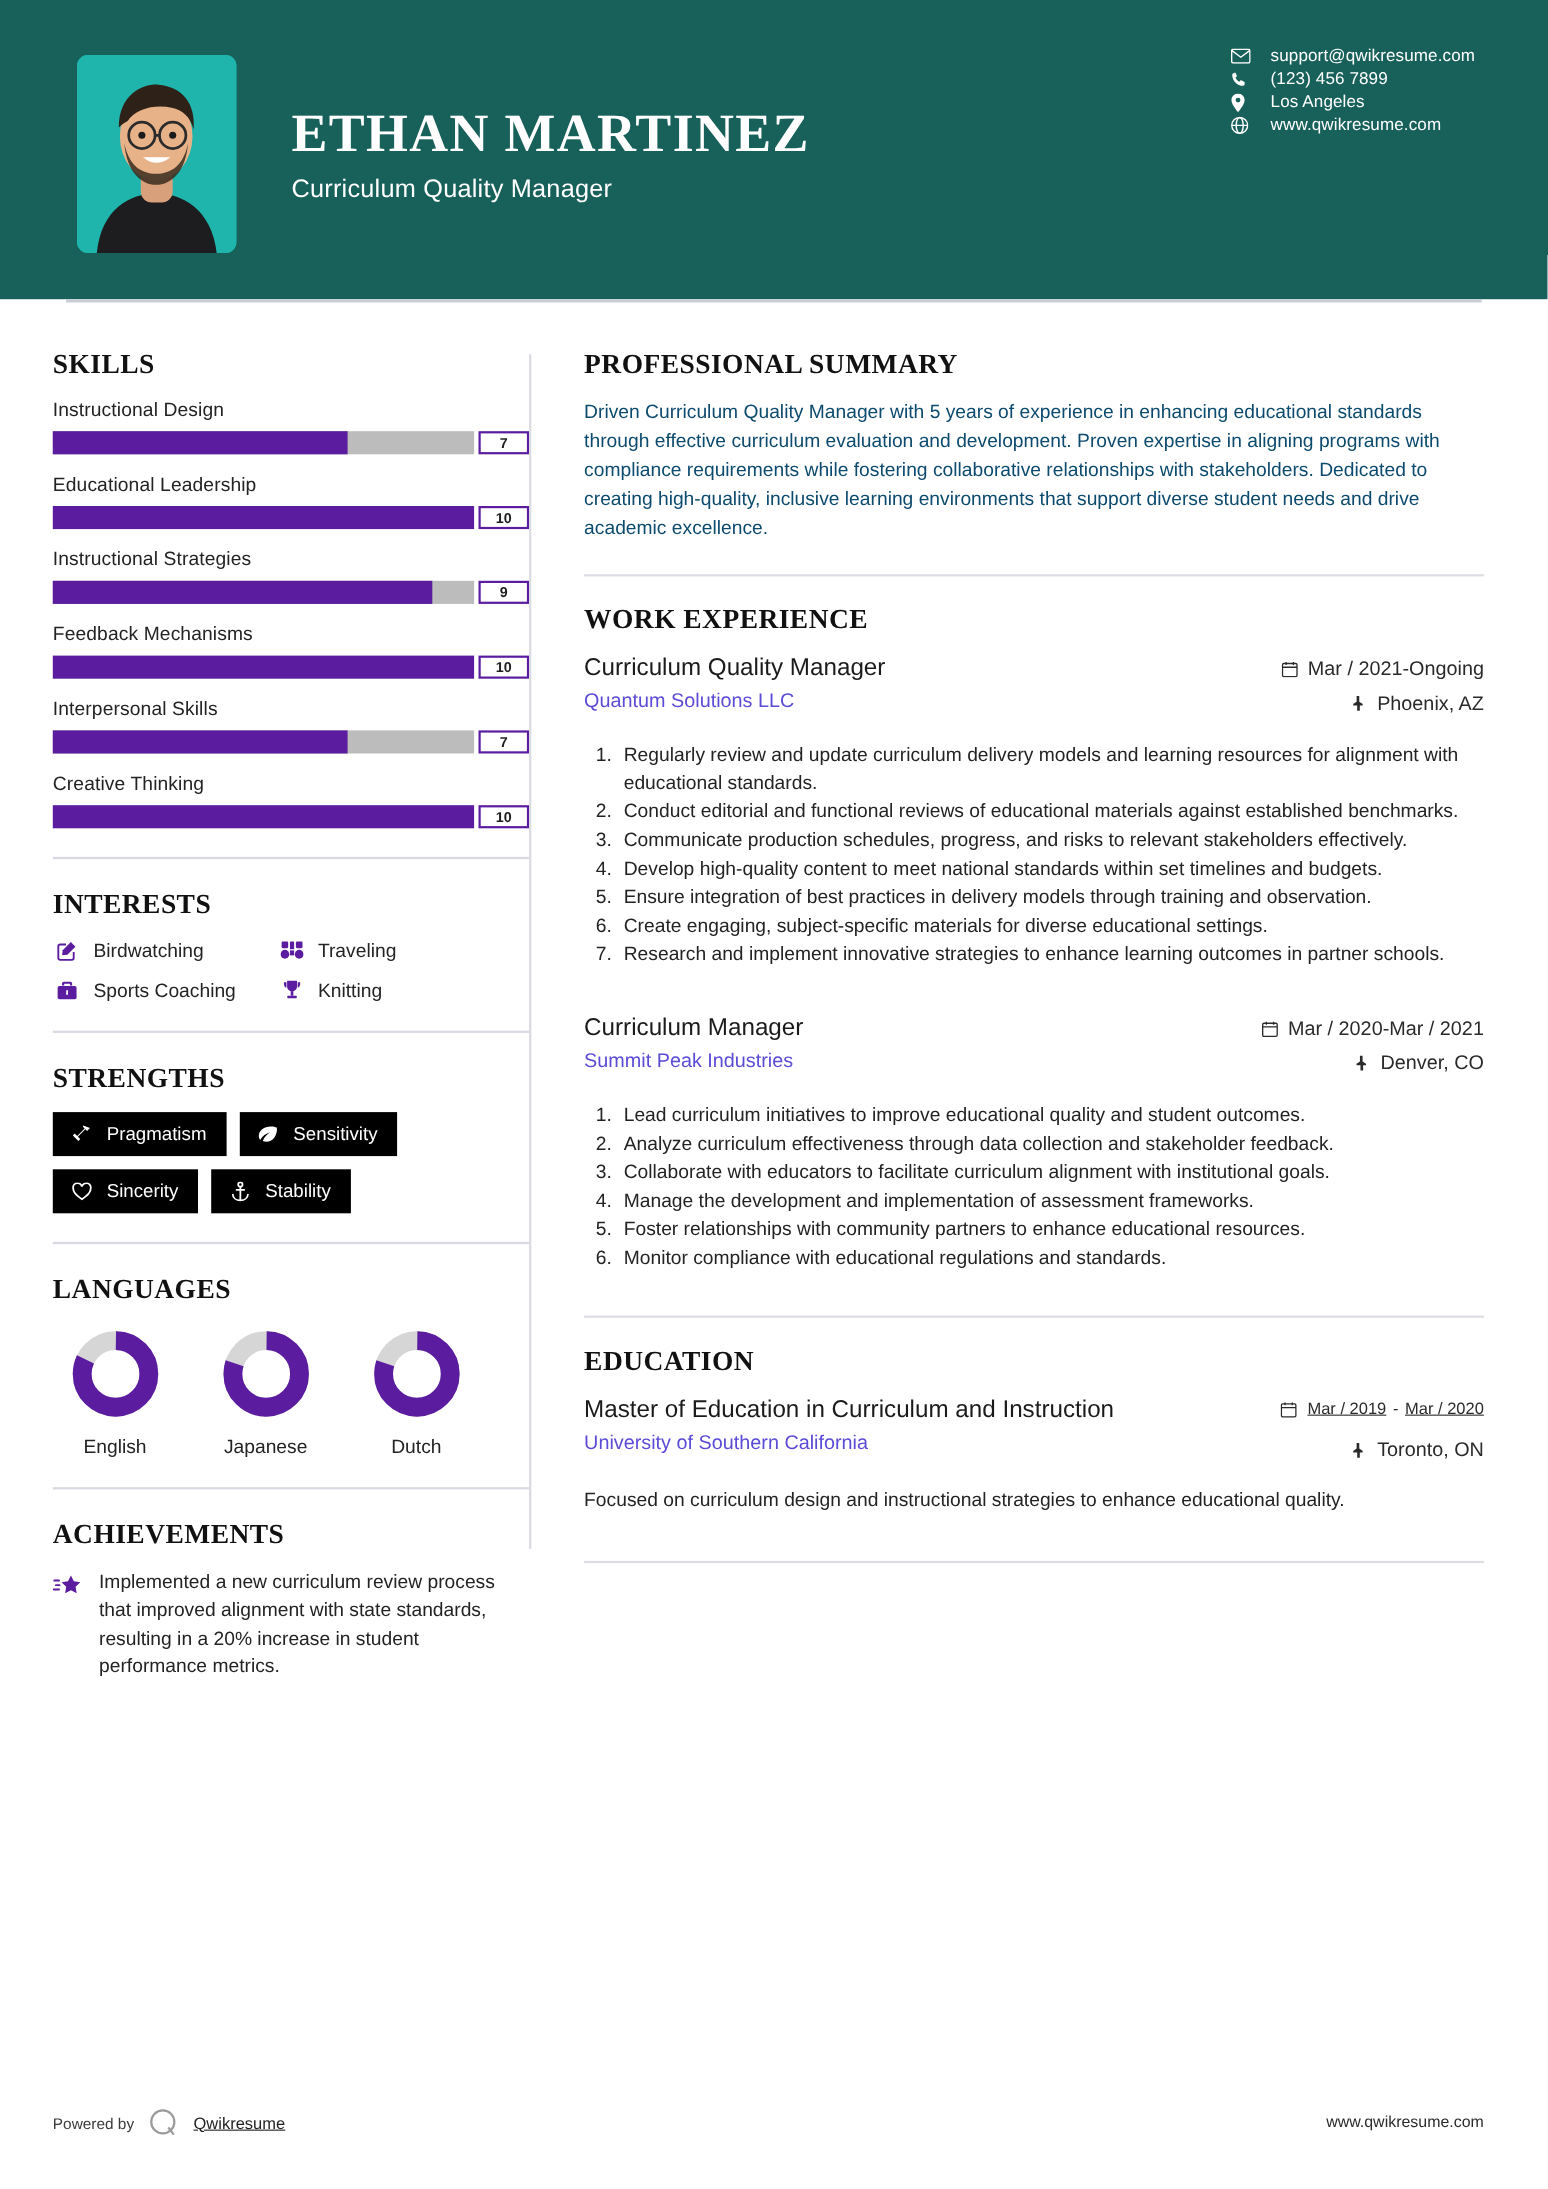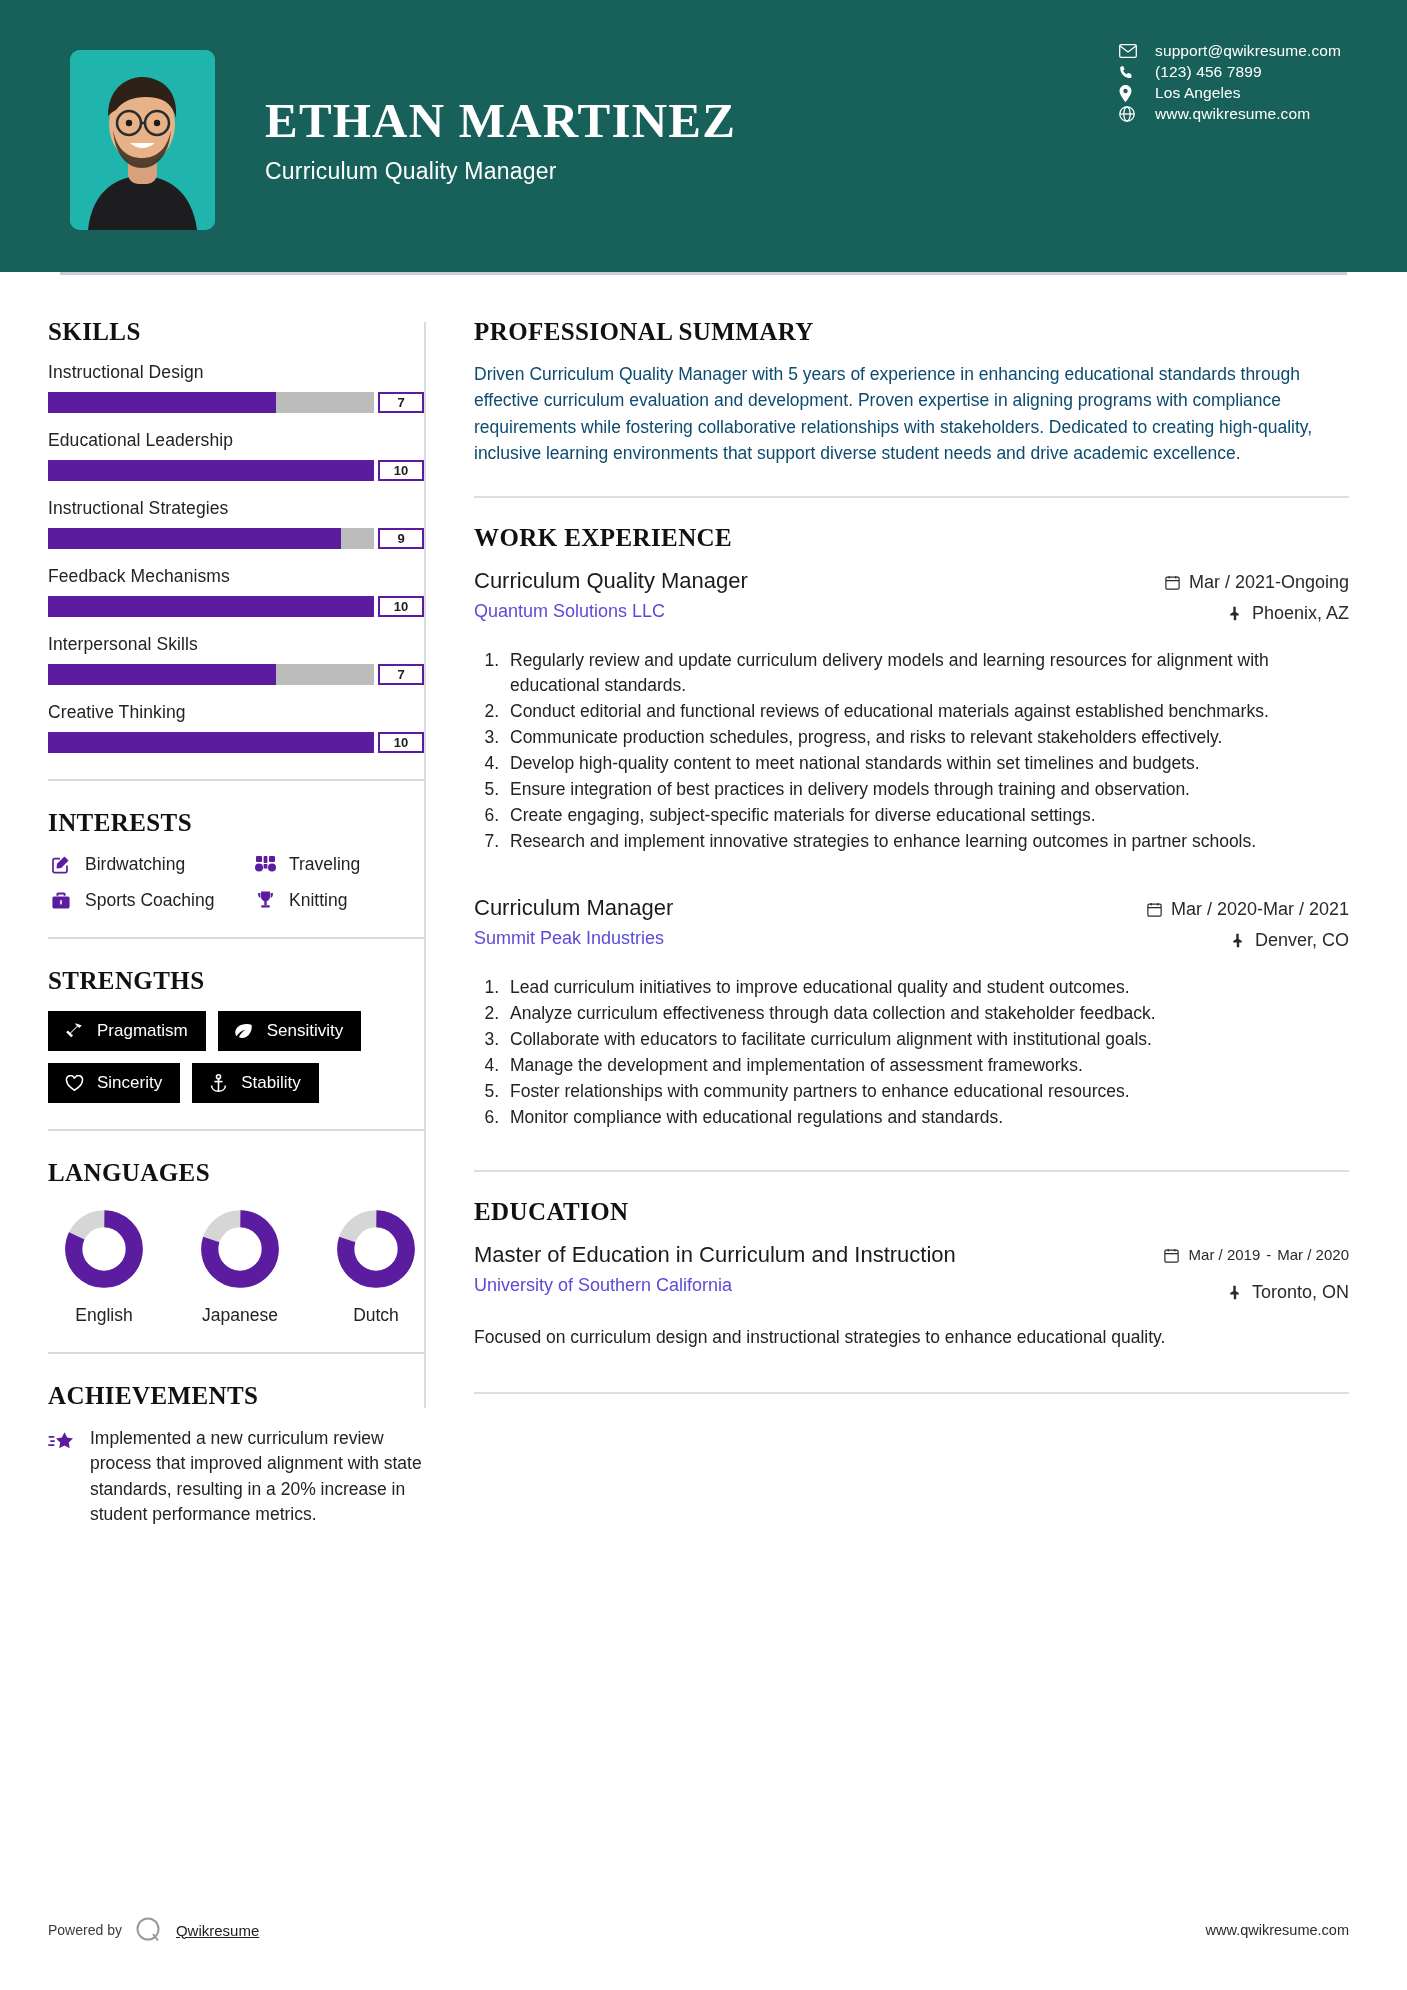--- a/index.html
+++ b/index.html
@@ -79,21 +79,21 @@
     height: 3px;
     background: #c9cdd6;
   }
 
   
   .content {
     display: flex;
     padding: 0 0 0 0;
   }
   .col-left {
-    width: 424px;
+    width: 481px;
     padding: 46px 0 0 48px;
   }
   .divider-v {
     width: 2px;
     background: #d9dbe2;
     margin: 50px 0 120px 0;
   }
   .col-right {
     flex: 1;
     padding: 46px 58px 0 48px;
@@ -279,21 +279,21 @@
   }
   .meta-row .ico svg { display: block; }
   .edu-date-pair {
     display: flex;
     align-items: center;
     justify-content: flex-end;
     font-size: 15px;
     color: #2a2a2a;
     line-height: 1.18;
   }
-  .edu-date-pair .stack { text-align: center; }
+  .edu-date-pair .stack { text-align: center; text-decoration: underline; }
   .edu-date-pair .sep { margin: 0 6px; }
 
   ol.duties {
     margin: 14px 0 0 30px;
     padding: 0;
   }
   ol.duties li {
     font-size: 17.5px;
     line-height: 1.43;
     color: #232323;

